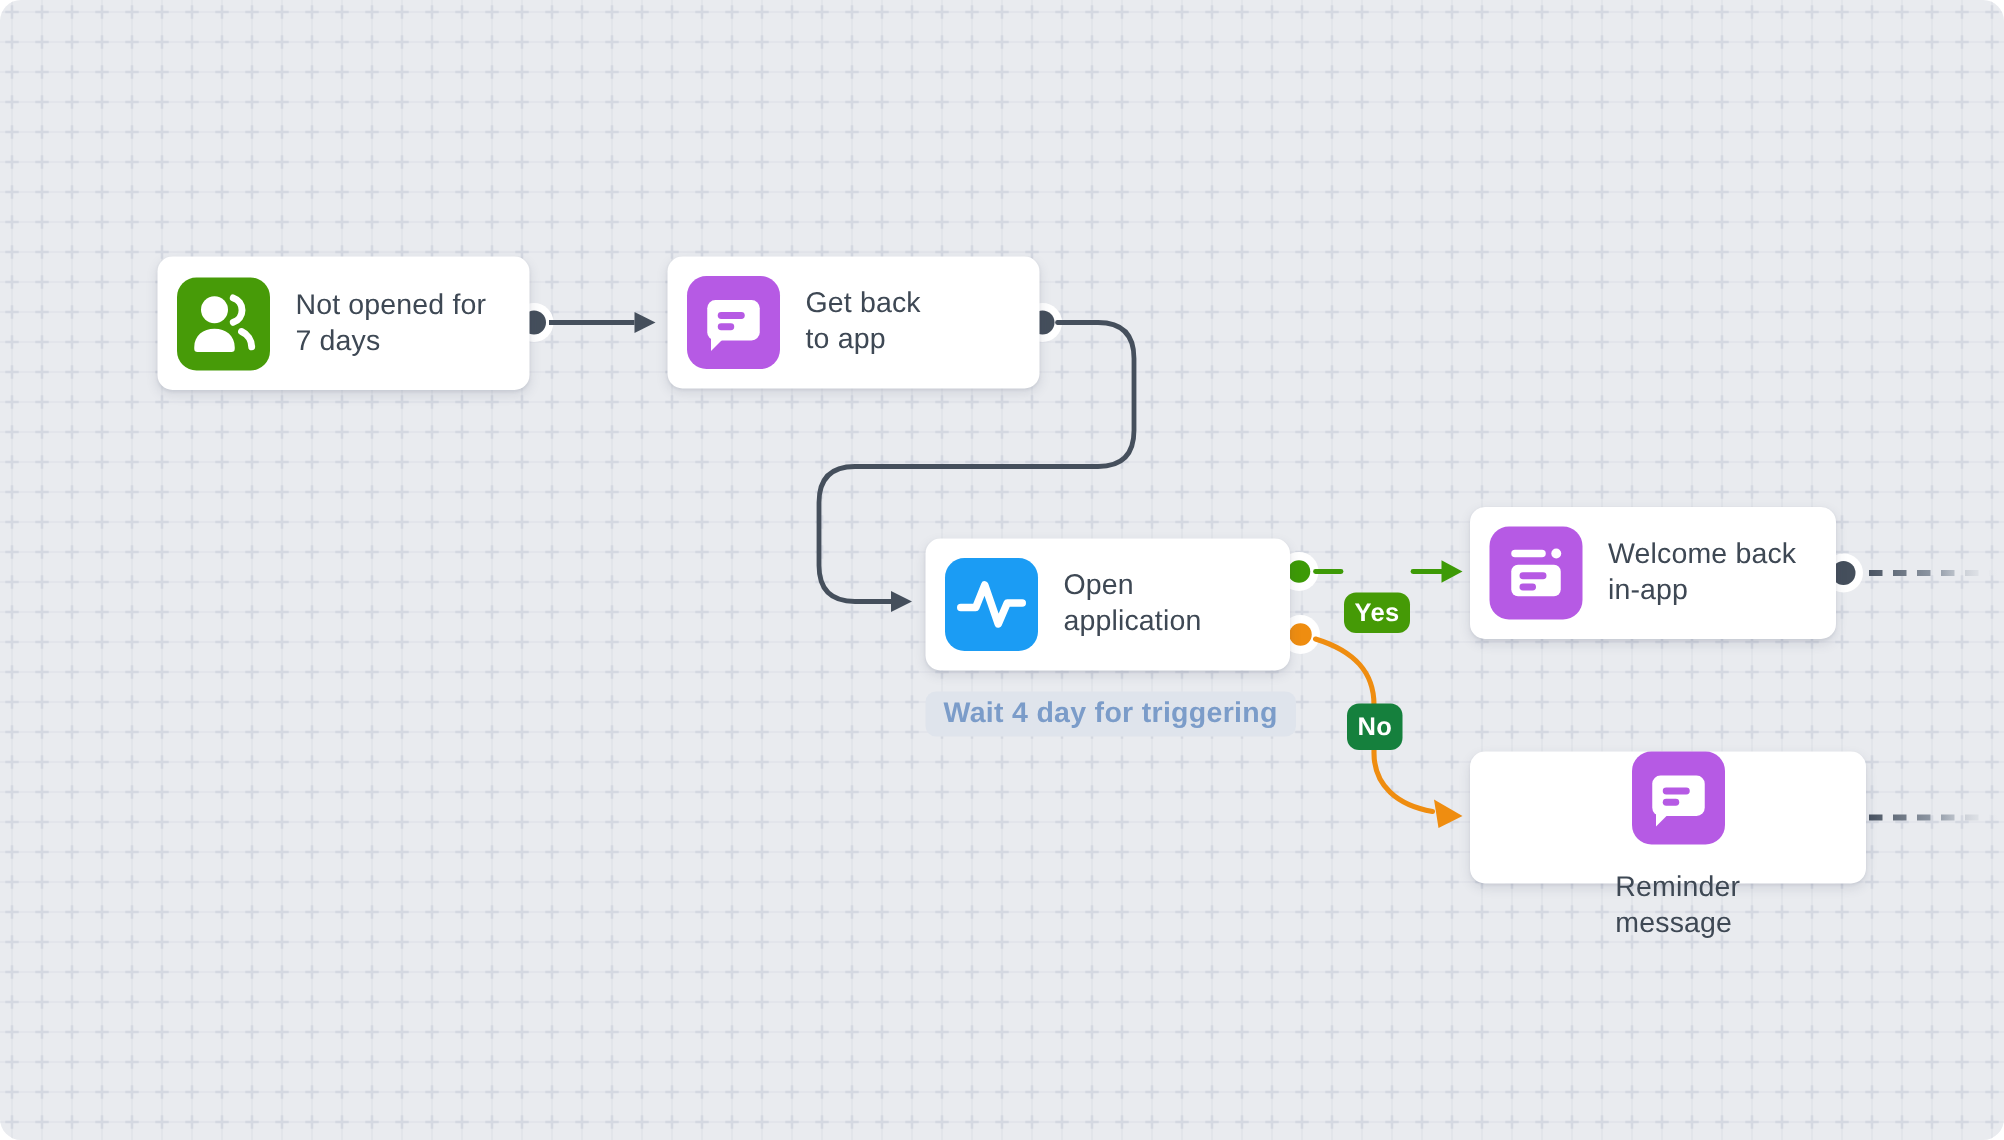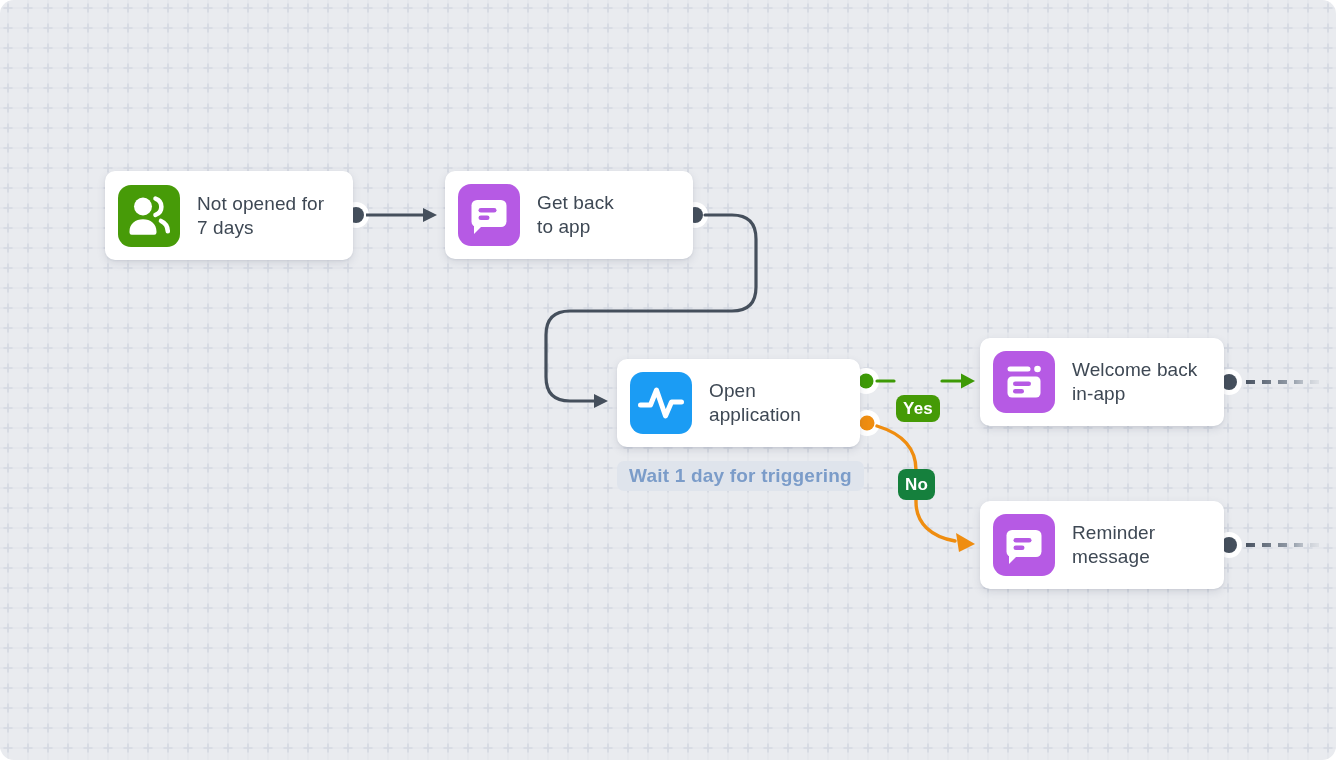--- a/index.html
+++ b/index.html
@@ -153,31 +153,31 @@
         <circle cx="44.5" cy="18" r="3.3" fill="#ffffff"></circle>
         <rect x="14.5" y="25.5" width="33" height="21" rx="4.5" fill="#ffffff"></rect>
         <rect x="20" y="30.5" width="18" height="4.6" rx="2.3" fill="#b65ae4"></rect>
         <rect x="20" y="38" width="11" height="4.6" rx="2.3" fill="#b65ae4"></rect>
       </svg>
     </div>
     <div class="node-title">Welcome back
 in-app</div>
   </div>
 
-  <div class="node" style="left:980px;top:501px;width:244px;height:88px;">
+  <div class="node" style="left:980px;top:501px;width:264px;height:88px;flex-direction:column;">
     <div class="node-icon icon-purple">
       <svg width="62" height="62" viewBox="0 0 62 62">
         <rect x="13.5" y="16" width="35" height="27" rx="5.5" fill="#ffffff"></rect>
         <path d="M16 39 V50 L27 39 Z" fill="#ffffff"></path>
         <rect x="20.5" y="24" width="18" height="4.6" rx="2.3" fill="#b65ae4"></rect>
         <rect x="20.5" y="31.5" width="11" height="4.6" rx="2.3" fill="#b65ae4"></rect>
       </svg>
     </div>
     <div class="node-title">Reminder
 message</div>
   </div>
 
-  <div class="annotation" style="left:617px;top:461px;">Wait 1 day for triggering</div>
+  <div class="annotation" style="left:617px;top:461px;">Wait 4 day for triggering</div>
 
   <div class="badge badge-yes">Yes</div>
   <div class="badge badge-no">No</div>
 
 </div>
 
 </body></html>

